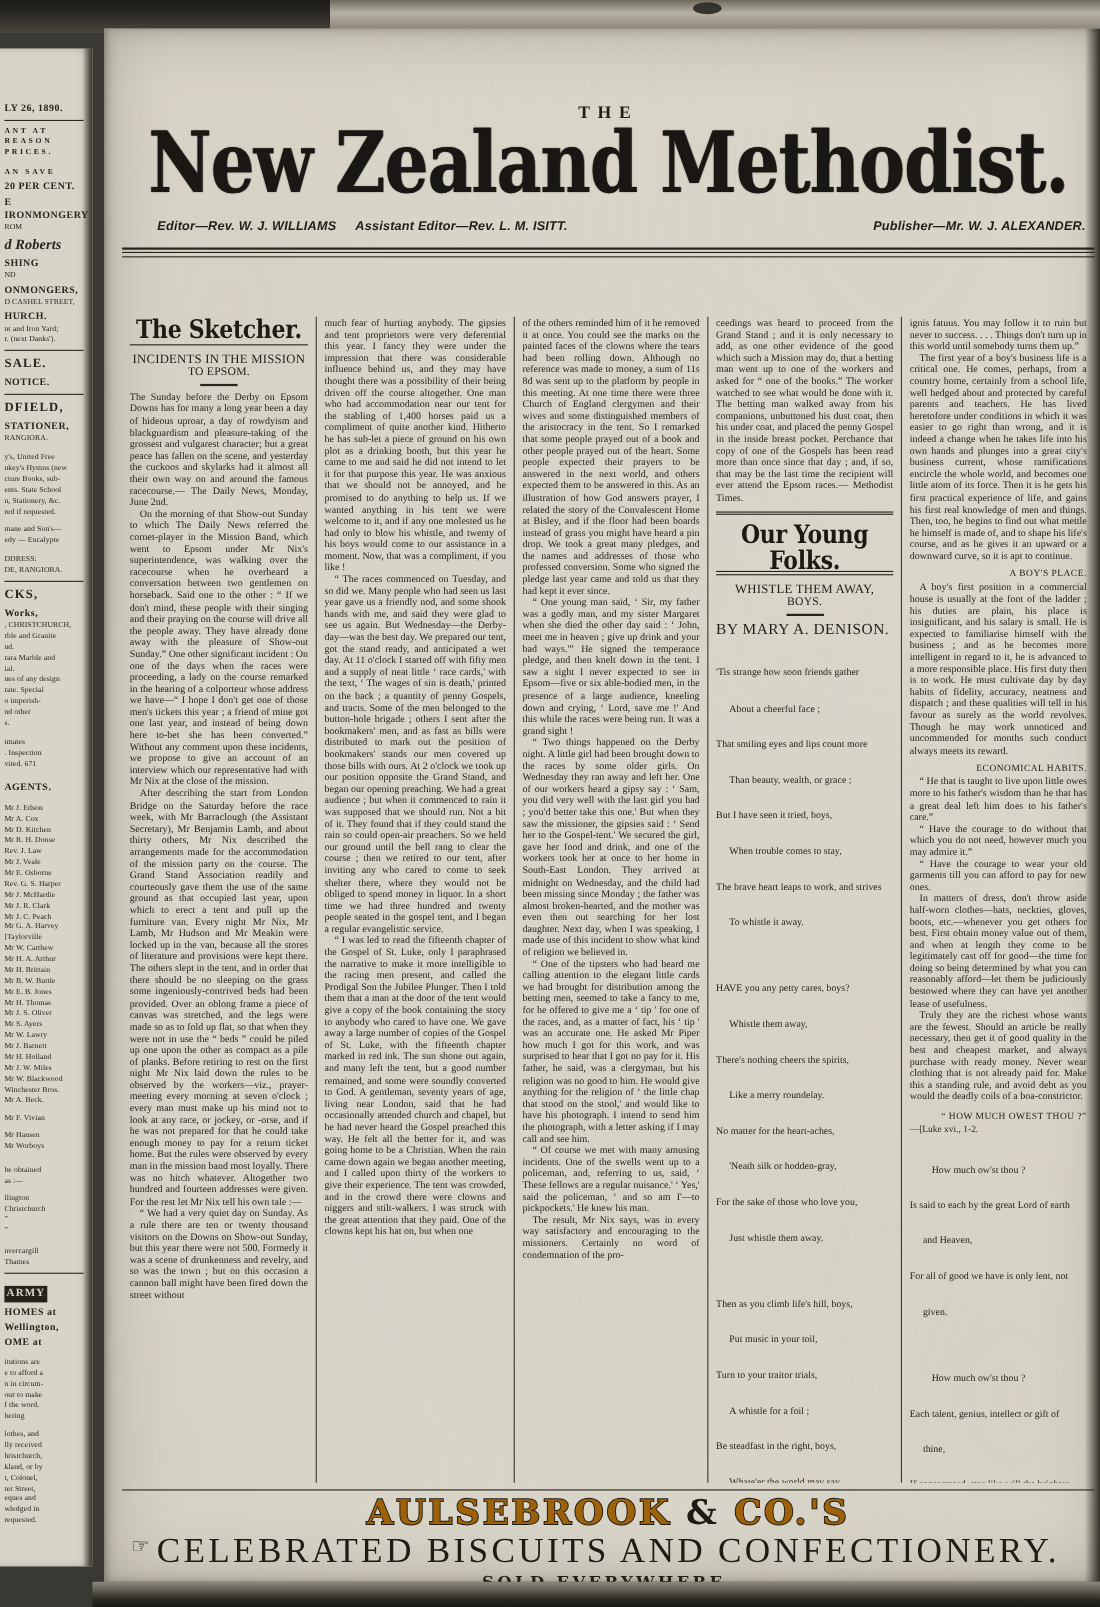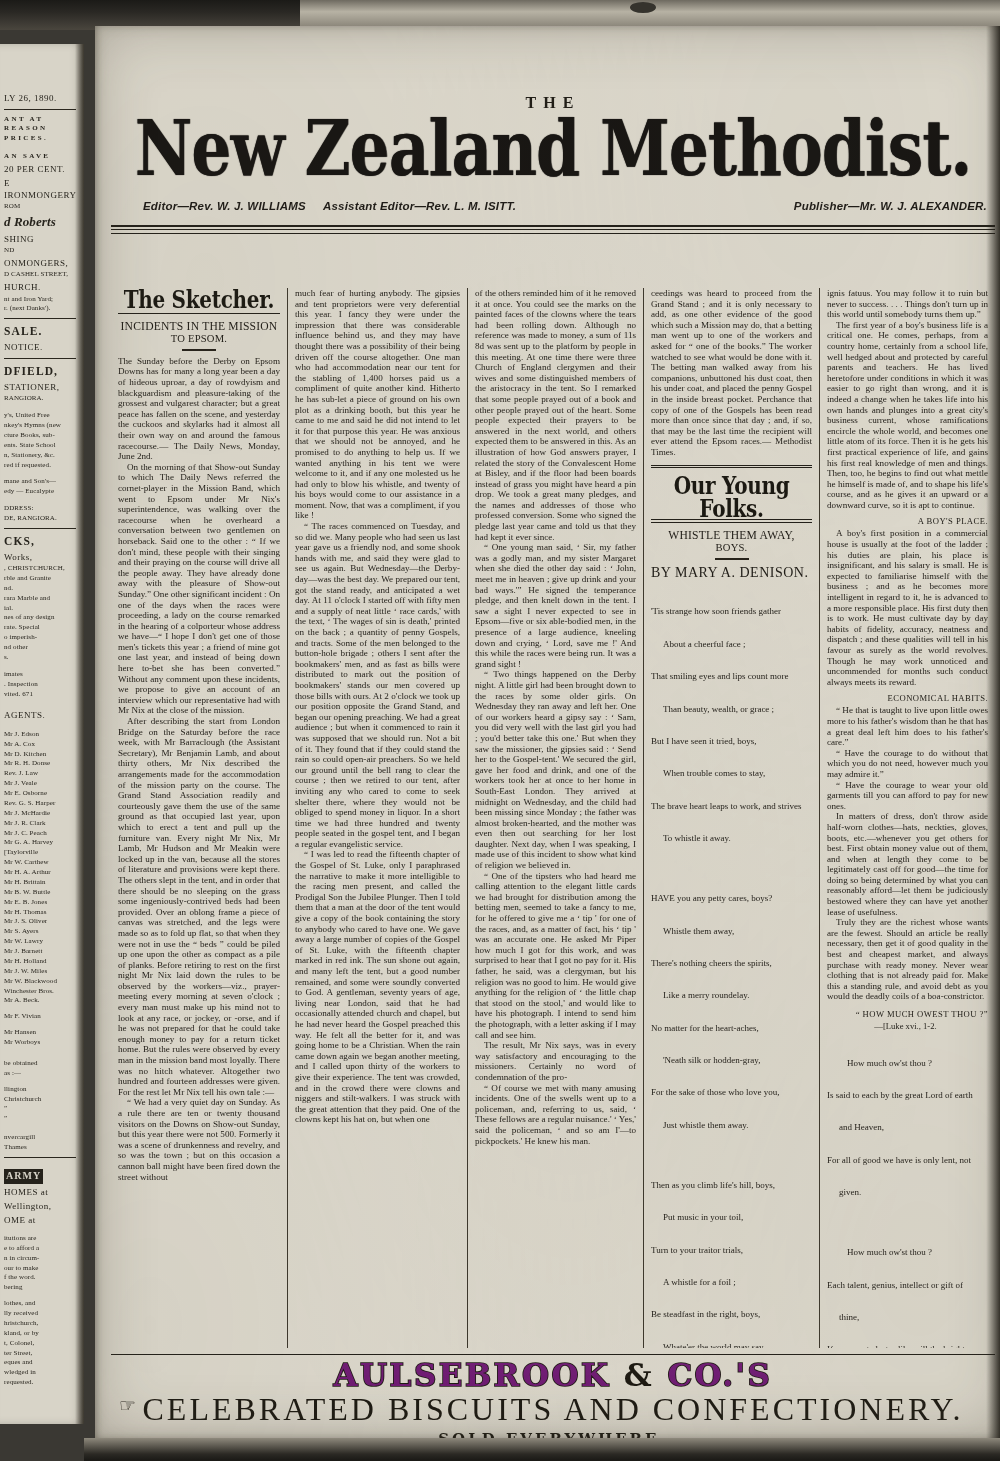--- a/index.html
+++ b/index.html
@@ -31,21 +31,21 @@
     box-shadow:inset -7px 0 12px -6px rgba(40,36,28,.75);
   }
   .left-sheet .gut{position:absolute;right:0;top:0;width:9px;height:100%;
     background:linear-gradient(90deg,rgba(60,55,44,0) 0%,rgba(45,41,32,.85) 100%);}
   .left-col{
     position:absolute;left:4px;top:0;width:74px;
     font-size:7.4px;line-height:1.27;color:#27241d;
     letter-spacing:.1px;
   }
   .left-col .lbig{font-size:11.5px;font-weight:bold;letter-spacing:1.1px;margin:5px 0 2px;}
-  .left-col .lmed{font-size:9px;font-weight:normal;letter-spacing:.5px;margin:3px 0 1px;}
+  .left-col .lmed{font-size:9px;font-weight:bold;letter-spacing:.5px;margin:3px 0 1px;}
   .left-col .lital{font-style:italic;font-weight:bold;font-size:13px;margin:3px 0;}
   .left-col .lsmall{font-size:7px;margin:1px 0;}
   .left-col .lrule{border-top:1.3px solid #2a261e;margin:5px 0;width:72px;}
   .left-col .lcen{text-align:left;}
   .left-col .lspaced{letter-spacing:2.4px;font-weight:bold;}
   .left-col .lblock{font-size:10px;font-weight:bold;background:#25221b;color:#d8d4c8;
      letter-spacing:1px;padding:1px 2px;display:inline-block;}
 
   
   .sheet{
@@ -145,33 +145,33 @@
   .byline{text-align:left;font-size:14px;letter-spacing:.5px;
     font-variant:small-caps;margin:0 0 4px;}
   .subhead{text-align:right;font-size:8.6px;letter-spacing:.45px;
     font-variant:small-caps;margin:6px 0 2px;}
 
   .verse{font-size:9px;line-height:1.2;text-align:left;margin:0;}
   .verse div{white-space:pre-wrap;}
   .verse .ind{padding-left:12px;}
   .verse .ind2{padding-left:20px;}
   .stanza{margin-bottom:6px;}
-  .attrib{text-align:center;font-size:8.6px;margin:1px 0 5px;padding-right:4px;}
+  .attrib{text-align:left;font-size:8.6px;margin:1px 0 5px;padding-right:4px;}
 
   
   .ad{position:absolute;left:16px;top:1328px;width:884px;height:86px;text-align:center;}
   .ad .adrule{border-top:1.8px solid #201d17;margin-bottom:5px;}
   .ad .l1{
     font-family:"DejaVu Serif",serif;font-weight:bold;font-size:31px;letter-spacing:2.5px;
     color:#1a1710;line-height:1;
     -webkit-text-stroke:0;
     text-shadow:1.1px 0 0 #ded9cd inset;
   }
   .ad .l1 .hollow{
-    color:#701a75;
+    color:#a16207;
     -webkit-text-stroke:1.7px #1c1912;
     paint-order:stroke fill;
   }
   .ad .l2{
     font-family:"Liberation Serif",serif;font-size:32px;letter-spacing:3px;
     color:#1a1710;line-height:1.05;margin-top:2px;
   }
   .ad .l3{
     font-family:"DejaVu Serif",serif;font-weight:bold;font-size:15px;letter-spacing:3px;
     color:#1b1811;margin-top:3px;
@@ -357,22 +357,22 @@
         <p class="noind">much fear of hurting anybody.  The gipsies and tent proprietors were very deferential this year.  I fancy they were under the impression that there was considerable influence behind us, and they may have thought there was a possibility of their being driven off the course altogether.  One man who had accommodation near our tent for the stabling of 1,400 horses paid us a compliment of quite another kind.  Hitherto he has sub-let a piece of ground on his own plot as a drinking booth, but this year he came to me and said he did not intend to let it for that purpose this year.  He was anxious that we should not be annoyed, and he promised to do anything to help us.  If we wanted anything in his tent we were welcome to it, and if any one molested us he had only to blow his whistle, and twenty of his boys would come to our assistance in a moment.  Now, that was a compliment, if you like !</p>
         <p>“ The races commenced on Tuesday, and so did we.  Many people who had seen us last year gave us a friendly nod, and some shook hands with me, and said they were glad to see us again.  But Wednesday—the Derby-day—was the best day.  We prepared our tent, got the stand ready, and anticipated a wet day.  At 11 o'clock I started off with fifty men and a supply of neat little ‘ race cards,' with the text, ‘ The wages of sin is death,' printed on the back ; a quantity of penny Gospels, and tracts.  Some of the men belonged to the button-hole brigade ; others I sent after the bookmakers' men, and as fast as bills were distributed to mark out the position of bookmakers' stands our men covered up those bills with ours.  At 2 o'clock we took up our position opposite the Grand Stand, and began our opening preaching.  We had a great audience ; but when it commenced to rain it was supposed that we should run.  Not a bit of it.  They found that if they could stand the rain so could open-air preachers.  So we held our ground until the bell rang to clear the course ; then we retired to our tent, after inviting any who cared to come to seek shelter there, where they would not be obliged to spend money in liquor.  In a short time we had three hundred and twenty people seated in the gospel tent, and I began a regular evangelistic service.</p>
         <p>“ I was led to read the fifteenth chapter of the Gospel of St. Luke, only I paraphrased the narrative to make it more intelligible to the racing men present, and called the Prodigal Son the Jubilee Plunger.  Then I told them that a man at the door of the tent would give a copy of the book containing the story to anybody who cared to have one.  We gave away a large number of copies of the Gospel of St. Luke, with the fifteenth chapter marked in red ink.  The sun shone out again, and many left the tent, but a good number remained, and some were soundly converted to God.  A gentleman, seventy years of age, living near London, said that he had occasionally attended church and chapel, but he had never heard the Gospel preached this way.  He felt all the better for it, and was going home to be a Christian.  When the rain came down again we began another meeting, and I called upon thirty of the workers to give their experience.  The tent was crowded, and in the crowd there were clowns and niggers and stilt-walkers.  I was struck with the great attention that they paid.  One of the clowns kept his hat on, but when one</p>
       </div>
 
       <div class="col c3">
         <p class="noind">of the others reminded him of it he removed it at once.  You could see the marks on the painted faces of the clowns where the tears had been rolling down.  Although no reference was made to money, a sum of 11s 8d was sent up to the platform by people in this meeting.  At one time there were three Church of England clergymen and their wives and some distinguished members of the aristocracy in the tent.  So I remarked that some people prayed out of a book and other people prayed out of the heart.  Some people expected their prayers to be answered in the next world, and others expected them to be answered in this.  As an illustration of how God answers prayer, I related the story of the Convalescent Home at Bisley, and if the floor had been boards instead of grass you might have heard a pin drop.  We took a great many pledges, and the names and addresses of those who professed conversion.  Some who signed the pledge last year came and told us that they had kept it ever since.</p>
         <p>“ One young man said, ‘ Sir, my father was a godly man, and my sister Margaret when she died the other day said : ‘ John, meet me in heaven ; give up drink and your bad ways.'”  He signed the temperance pledge, and then knelt down in the tent.  I saw a sight I never expected to see in Epsom—five or six able-bodied men, in the presence of a large audience, kneeling down and crying, ‘ Lord, save me !'  And this while the races were being run.  It was a grand sight !</p>
         <p>“ Two things happened on the Derby night.  A little girl had been brought down to the races by some older girls.  On Wednesday they ran away and left her.  One of our workers heard a gipsy say : ‘ Sam, you did very well with the last girl you had ; you'd better take this one.'  But when they saw the missioner, the gipsies said : ‘ Send her to the Gospel-tent.'  We secured the girl, gave her food and drink, and one of the workers took her at once to her home in South-East London.  They arrived at midnight on Wednesday, and the child had been missing since Monday ; the father was almost broken-hearted, and the mother was even then out searching for her lost daughter.   Next day, when I was speaking, I made use of this incident to show what kind of religion we believed in.</p>
         <p>“ One of the tipsters who had heard me calling attention to the elegant little cards we had brought for distribution among the betting men, seemed to take a fancy to me, for he offered to give me a ‘ tip ' for one of the races, and, as a matter of fact, his ‘ tip ' was an accurate one.  He asked Mr Piper how much I got for this work, and was surprised to hear that I got no pay for it.  His father, he said, was a clergyman, but his religion was no good to him.  He would give anything for the religion of ‘ the little chap that stood on the stool,' and would like to have his photograph.  I intend to send him the photograph, with a letter asking if I may call and see him.</p>
+        <p>“ Of course we met with many amusing incidents.  One of the swells went up to a policeman, and, referring to us, said, ‘ These fellows are a regular nuisance.'  ‘ Yes,' said the policeman, ‘ and so am I'—to pickpockets.'  He knew his man.</p>
         <p>The result, Mr Nix says, was in every way satisfactory and encouraging to the missioners.  Certainly no word of condemnation of the pro-</p>
-        <p>“ Of course we met with many amusing incidents.  One of the swells went up to a policeman, and, referring to us, said, ‘ These fellows are a regular nuisance.'  ‘ Yes,' said the policeman, ‘ and so am I'—to pickpockets.'  He knew his man.</p>
       </div>
 
       <div class="col c4">
         <p class="noind">ceedings was heard to proceed from the Grand Stand ; and it is only necessary to add, as one other evidence of the good which such a Mission may do, that a betting man went up to one of the workers and asked for “ one of the books.”  The worker watched to see what would be done with it.  The betting man walked away from his companions, unbuttoned his dust coat, then his under coat, and placed the penny Gospel in the inside breast pocket.  Perchance that copy of one of the Gospels has been read more than once since that day ; and, if so, that may be the last time the recipient will ever attend the Epsom races.— Methodist Times.</p>
         <div class="head-rule dbl" style="margin-top:7px"></div>
         <div class="gothic-head">Our Young Folks.</div>
         <div class="head-rule dbl"></div>
 
         <div class="title-caps" style="margin-top:6px">
           <span>WHISTLE THEM AWAY,</span>

